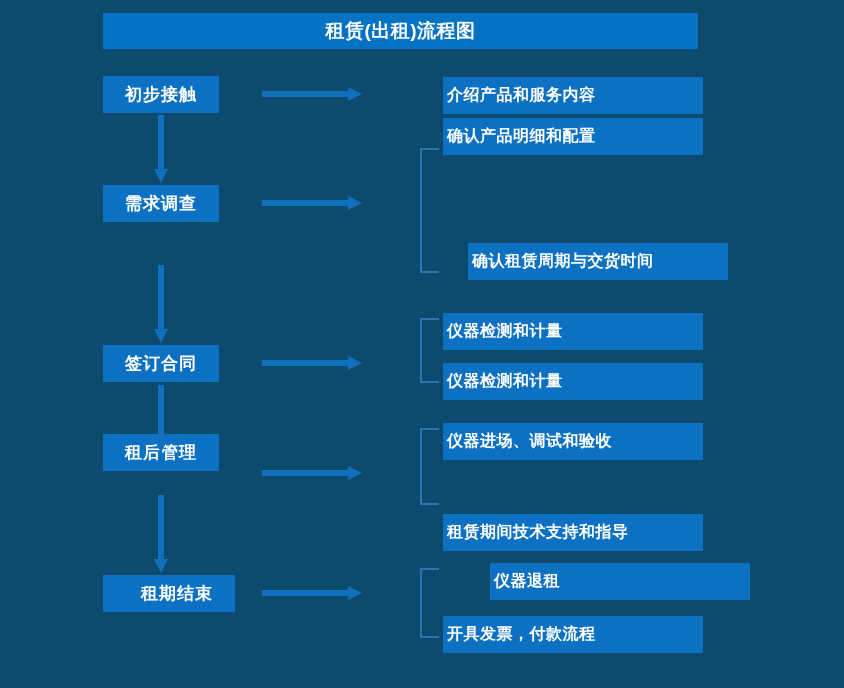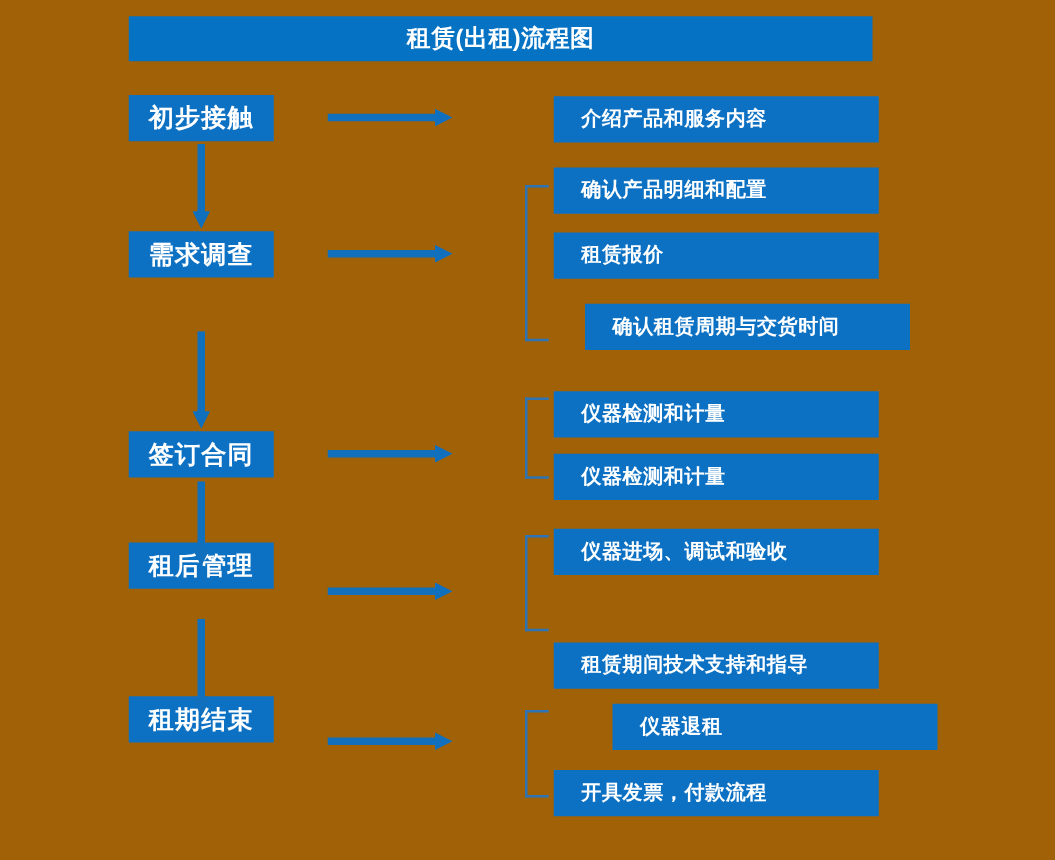--- a/index.html
+++ b/index.html
@@ -7,21 +7,21 @@
     padding: 0;
     background: #ffffff;
   }
   body {
     font-family: "Liberation Sans", "DejaVu Sans", sans-serif;
   }
   #canvas {
     position: relative;
     width: 844px;
     height: 688px;
-    background: #a16207;
+    background: #0c4a6e;
     overflow: hidden;
   }
 
   
   .title-bar {
     position: absolute;
     left: 103px;
     top: 13px;
     width: 595px;
     height: 36px;
@@ -39,38 +39,38 @@
   .stage-box {
     position: absolute;
     left: 103px;
     width: 116px;
     height: 37px;
     background: #0C71C3;
     color: #ffffff;
     display: flex;
     align-items: center;
     justify-content: center;
-    font-size: 20px;
+    font-size: 17px;
     font-weight: bold;
     letter-spacing: 1px;
   }
 
   
   .detail-box {
     position: absolute;
     left: 443px;
     width: 260px;
     height: 37px;
     background: #0C71C3;
     color: #ffffff;
     display: flex;
     align-items: center;
     font-size: 16px;
     font-weight: bold;
-    padding-left: 22px;
+    padding-left: 4px;
     box-sizing: border-box;
     letter-spacing: 0.5px;
   }
 
   
   .arrow-h {
     position: absolute;
     left: 262px;
     width: 100px;
     height: 14px;
@@ -96,21 +96,21 @@
 <body>
 
 <div id="canvas">
 
   <div class="title-bar">租赁(出租)流程图</div>
 
   <div class="stage-box" style="top:76px;">初步接触</div>
   <div class="stage-box" style="top:185px;">需求调查</div>
   <div class="stage-box" style="top:345px;">签订合同</div>
   <div class="stage-box" style="top:434px;">租后管理</div>
-  <div class="stage-box" style="top:557px;">租期结束</div>
+  <div class="stage-box" style="top:575px;padding-left:16px;">租期结束</div>
 
   <div class="arrow-v" style="top:115px; height:68px;">
     <svg width="14" height="68" viewBox="0 0 14 68" xmlns="http://www.w3.org/2000/svg">
       <rect x="4" y="0" width="6" height="56" fill="#1170BE"></rect>
       <polygon points="0,54 14,54 7,68" fill="#1170BE"></polygon>
     </svg>
   </div>
   <div class="arrow-v" style="top:265px; height:78px;">
     <svg width="14" height="78" viewBox="0 0 14 78" xmlns="http://www.w3.org/2000/svg">
       <rect x="4" y="0" width="6" height="66" fill="#1170BE"></rect>
@@ -160,22 +160,21 @@
       <polygon points="86,0 86,14 100,7" fill="#1170BE"></polygon>
     </svg>
   </div>
 
   <div class="bracket" style="top:148px; height:125px;"></div>
   <div class="bracket" style="top:318px; height:65px;"></div>
   <div class="bracket" style="top:428px; height:77px;"></div>
   <div class="bracket" style="top:568px; height:70px;"></div>
 
   <div class="detail-box" style="top:77px;">介绍产品和服务内容</div>
-  <div class="detail-box" style="top:134px;">确认产品明细和配置</div>
-  <div class="detail-box" style="top:186px;">租赁报价</div>
+  <div class="detail-box" style="top:118px;">确认产品明细和配置</div>
   <div class="detail-box" style="top:243px;margin-left:25px;">确认租赁周期与交货时间</div>
   <div class="detail-box" style="top:313px;">仪器检测和计量</div>
   <div class="detail-box" style="top:363px;">仪器检测和计量</div>
   <div class="detail-box" style="top:423px;font-family:Liberation Mono, monospace;">仪器进场、调试和验收</div>
   <div class="detail-box" style="top:490px;margin-top:24px;">租赁期间技术支持和指导</div>
   <div class="detail-box" style="top:563px;margin-left:47px;">仪器退租</div>
   <div class="detail-box" style="top:616px;">开具发票，付款流程</div>
 
 </div>
 

